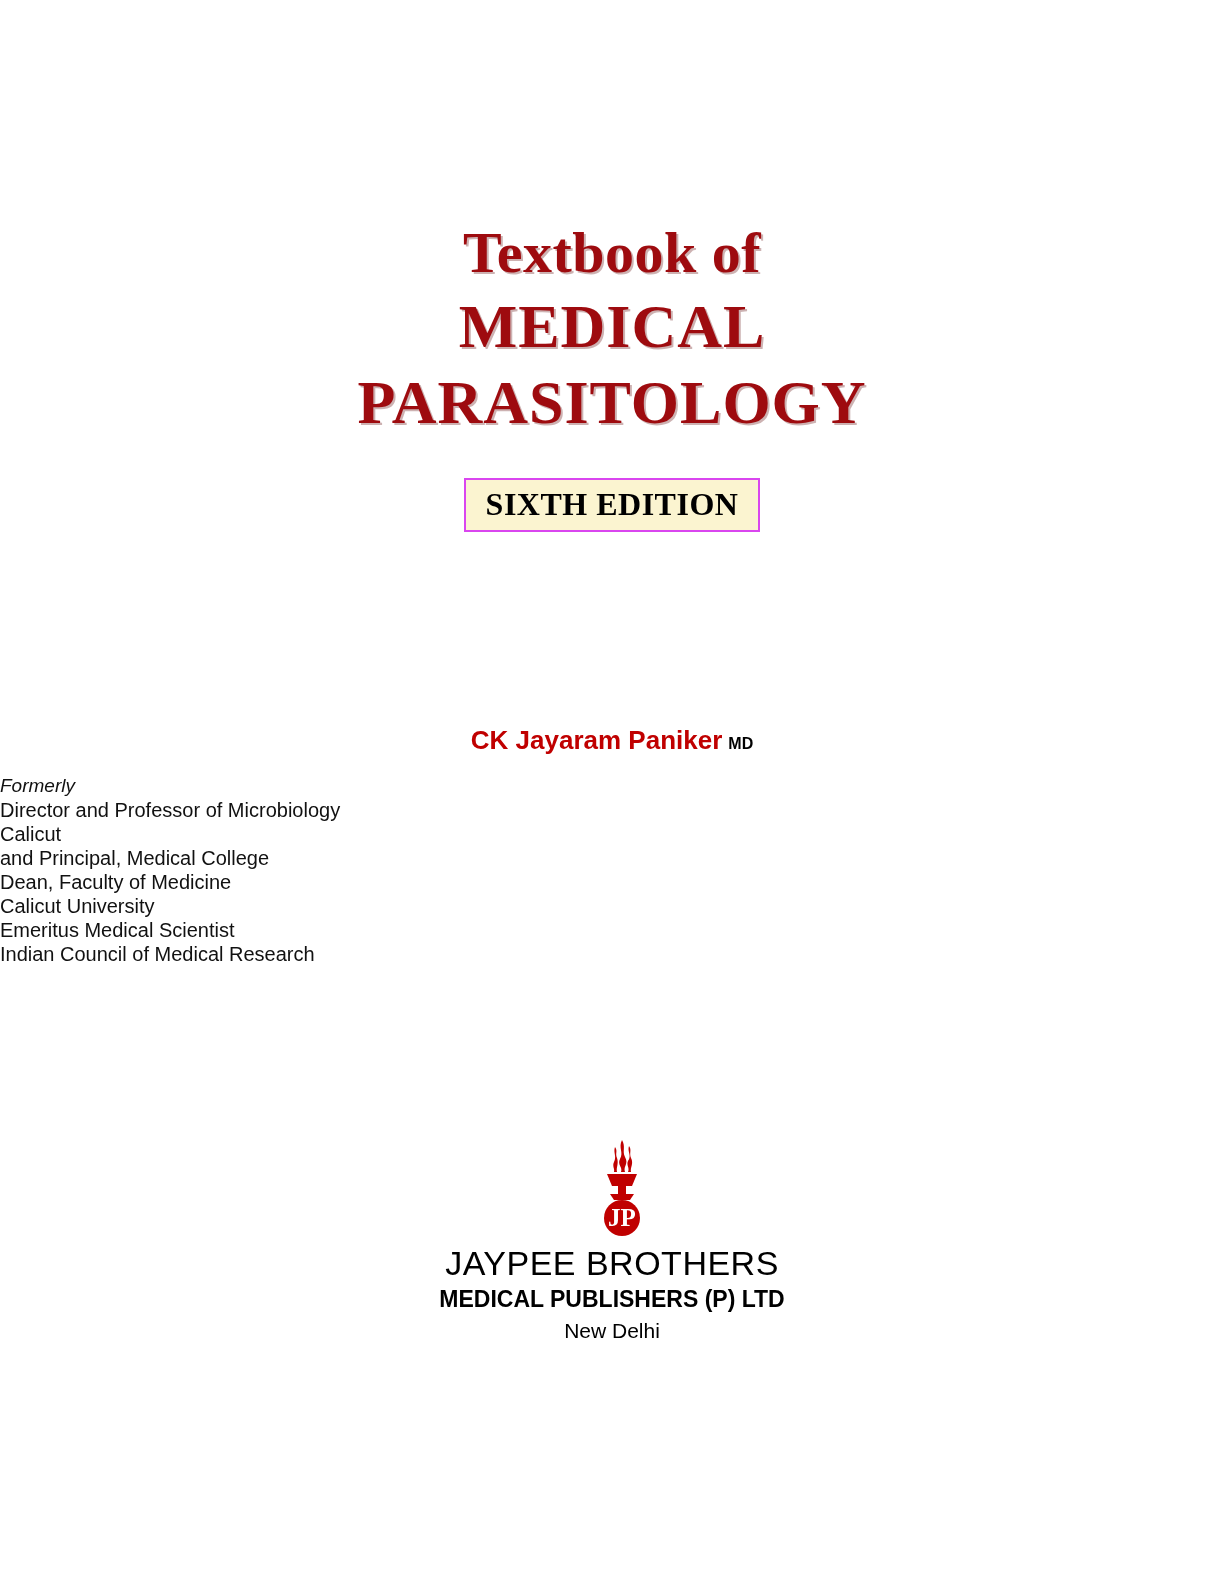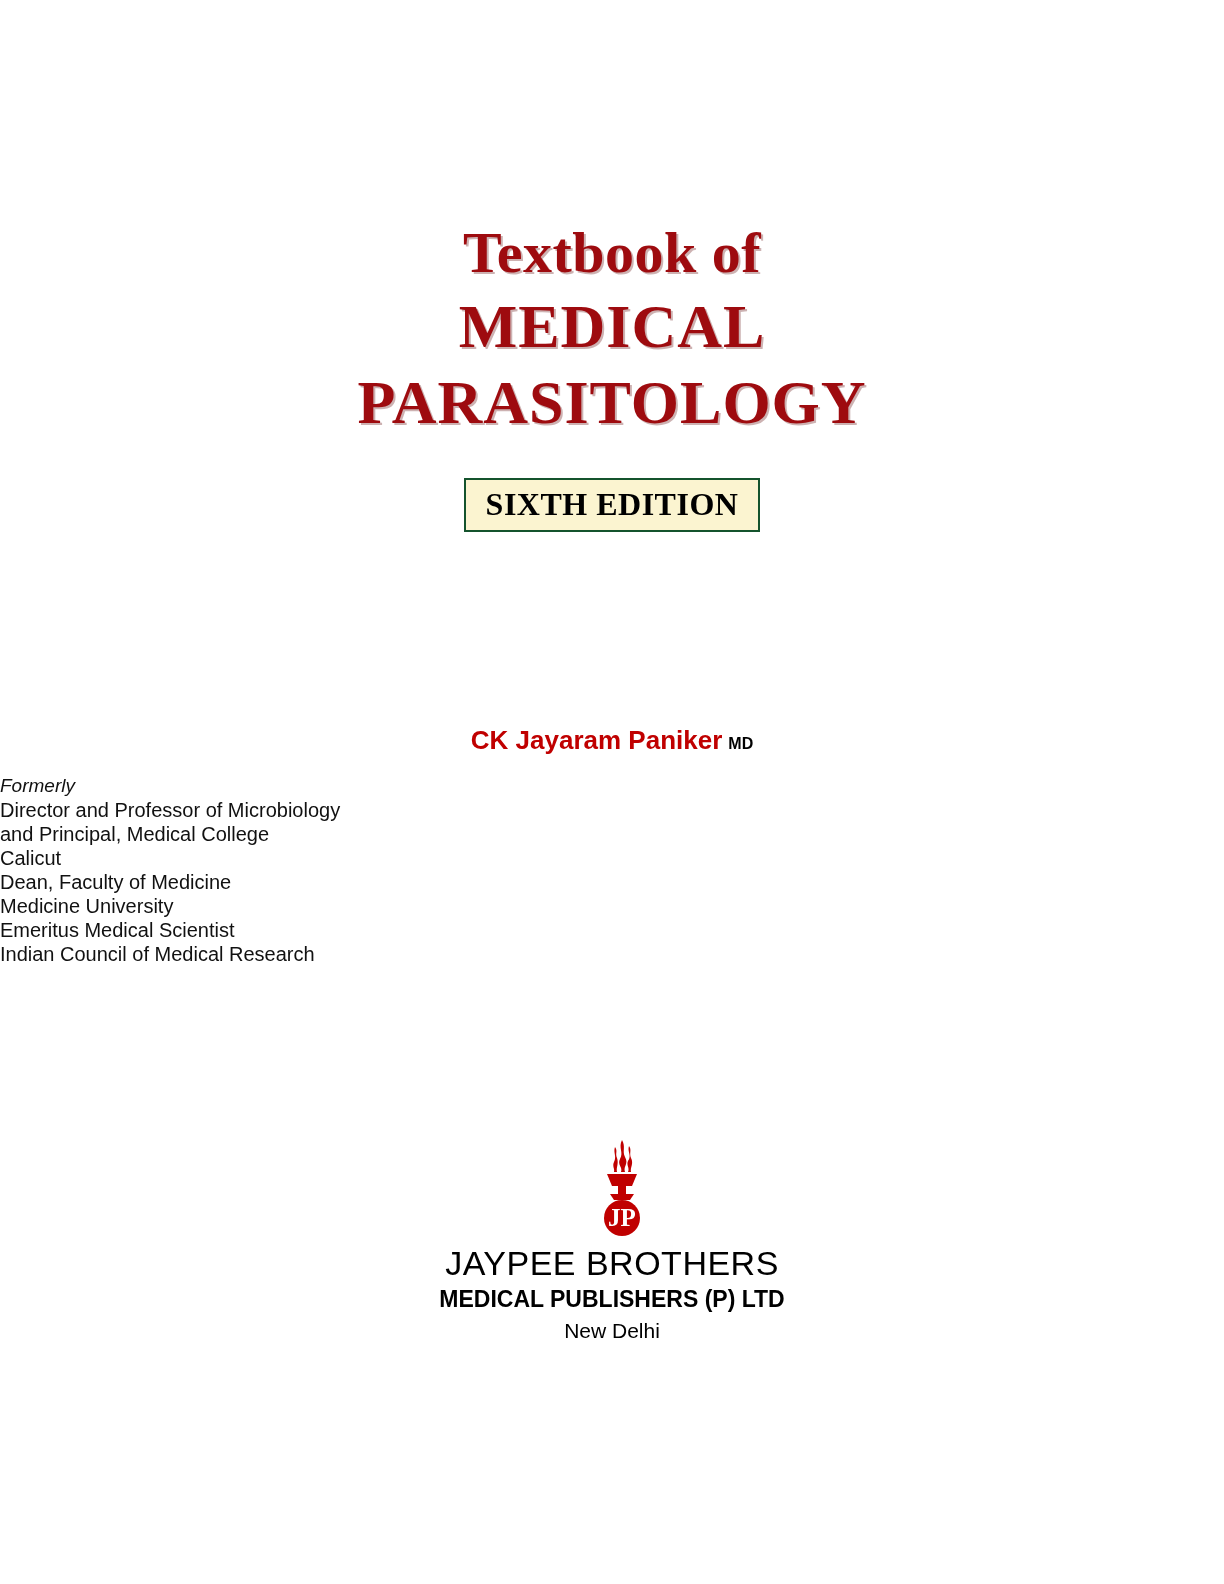--- a/index.html
+++ b/index.html
@@ -64,21 +64,21 @@
   .edition-wrap {
     position: absolute;
     top: 478px;
     left: 0;
     width: 1224px;
     text-align: center;
   }
   .edition-badge {
     display: inline-block;
     background: #fbf4d0;
-    border: 2px solid #14532d;
+    border: 2px solid #d946ef;
     padding: 5px 20px 7px 20px;
     font-family: "Liberation Serif", serif;
     font-weight: bold;
     font-size: 32px;
     line-height: 38px;
     letter-spacing: 0.5px;
     color: #000000;
   }
 
   
@@ -186,24 +186,24 @@
     <span class="edition-badge">SIXTH EDITION</span>
   </div>
 
   <div class="author-block">
     <span class="author-name">CK Jayaram Paniker</span><span class="author-degree">MD</span>
   </div>
 
   <div class="affiliation">
     <div class="formerly">Formerly</div>
     <div>Director and Professor of Microbiology</div>
+    <div>Calicut</div>
     <div>and Principal, Medical College</div>
-    <div>Calicut</div>
     <div>Dean, Faculty of Medicine</div>
-    <div>Medicine University</div>
+    <div>Calicut University</div>
     <div>Emeritus Medical Scientist</div>
     <div>Indian Council of Medical Research</div>
   </div>
 
   <div class="logo-wrap">
     <svg class="logo-svg" width="90" height="100" viewBox="0 0 90 100">
 
       <path d="M45 2 C41 10, 47 14, 43 21 C40 27, 46 29, 44 34 L48 34 C46 28, 52 26, 48 19 C45 13, 49 9, 45 2 Z" fill="#c00000"></path>
       <path d="M52 8 C50 14, 55 17, 51 23 C49 27, 53 30, 51 34 L54 34 C53 29, 57 26, 54 20 C52 15, 55 12, 52 8 Z" fill="#c00000"></path>
       <path d="M38 9 C36 15, 40 18, 37 24 C35 28, 38 31, 37 34 L40 34 C39 29, 42 26, 40 20 C38 15, 41 13, 38 9 Z" fill="#c00000"></path>

